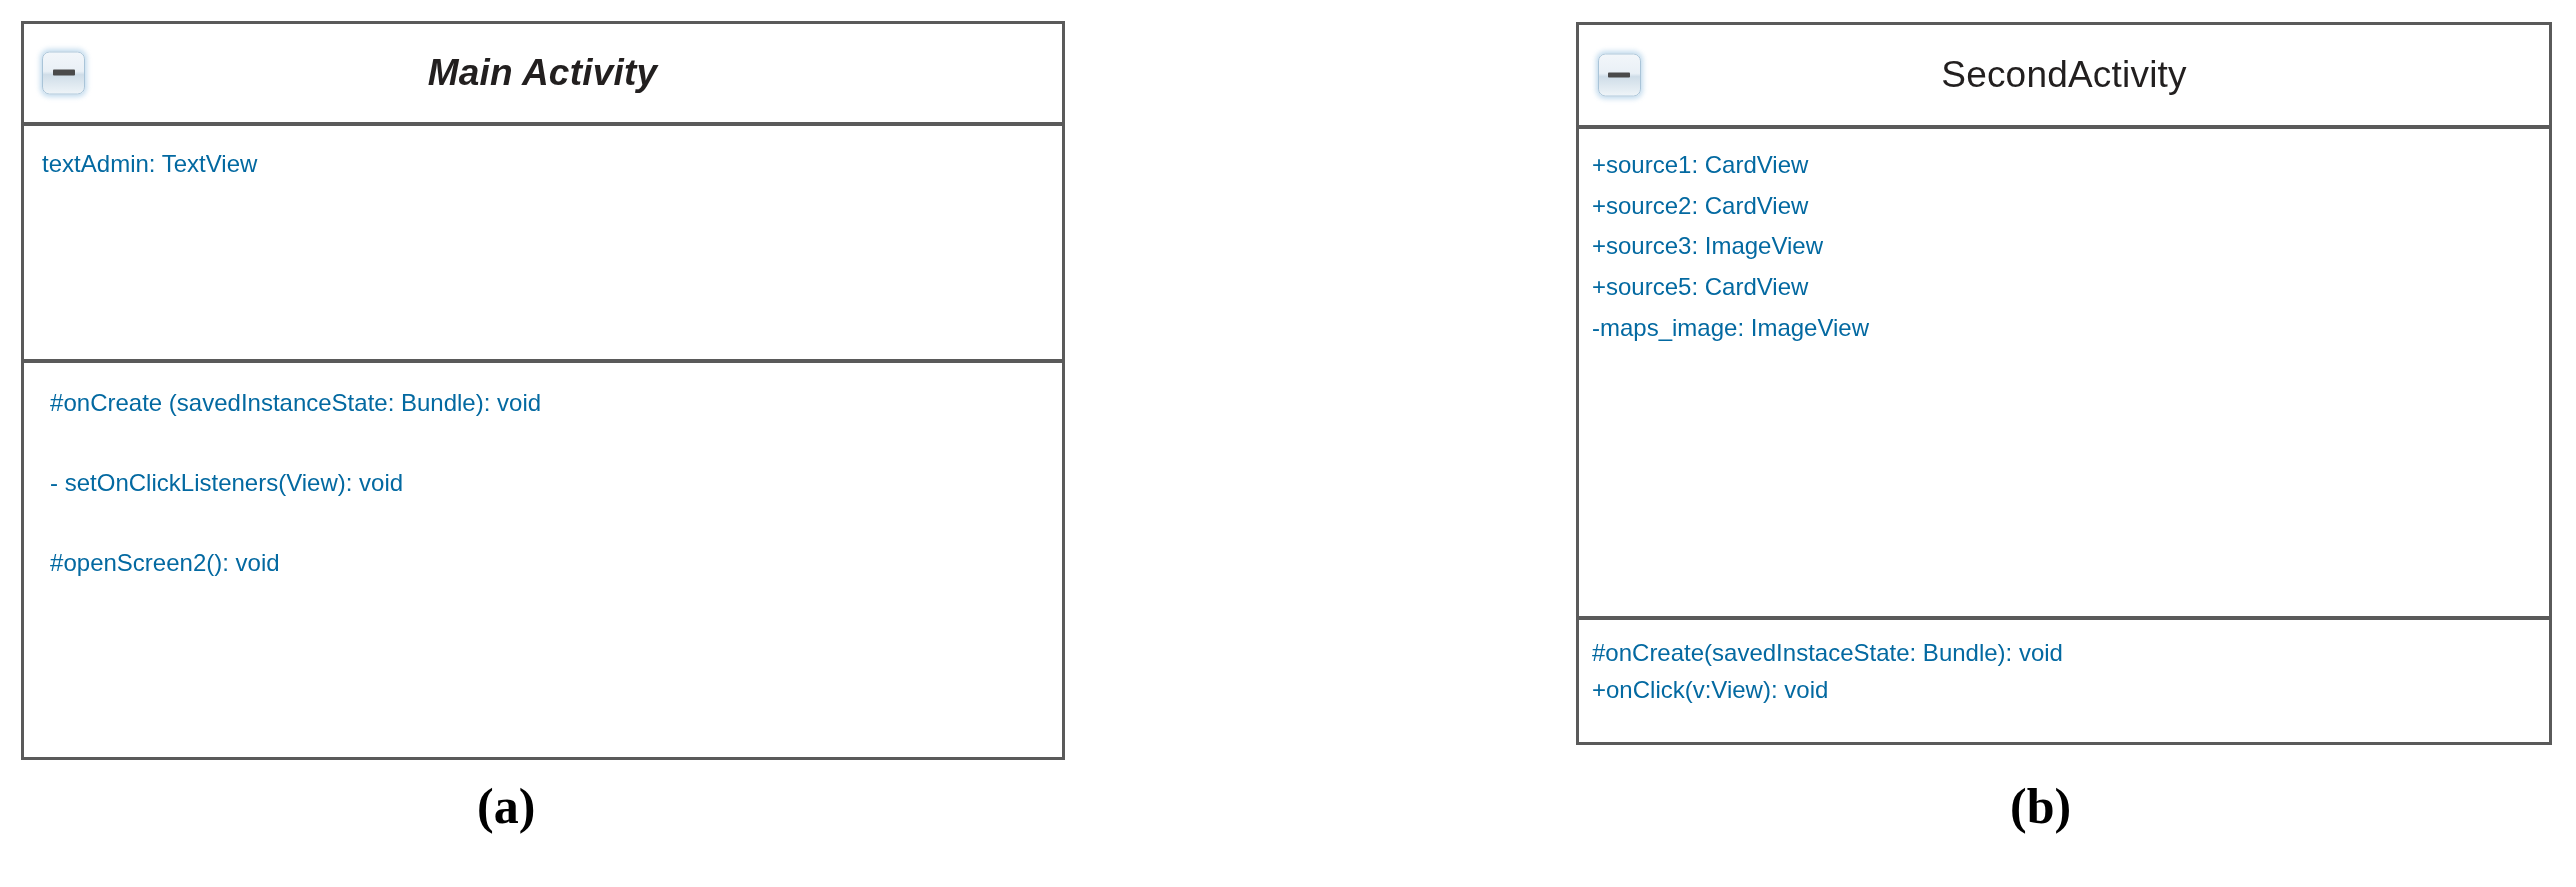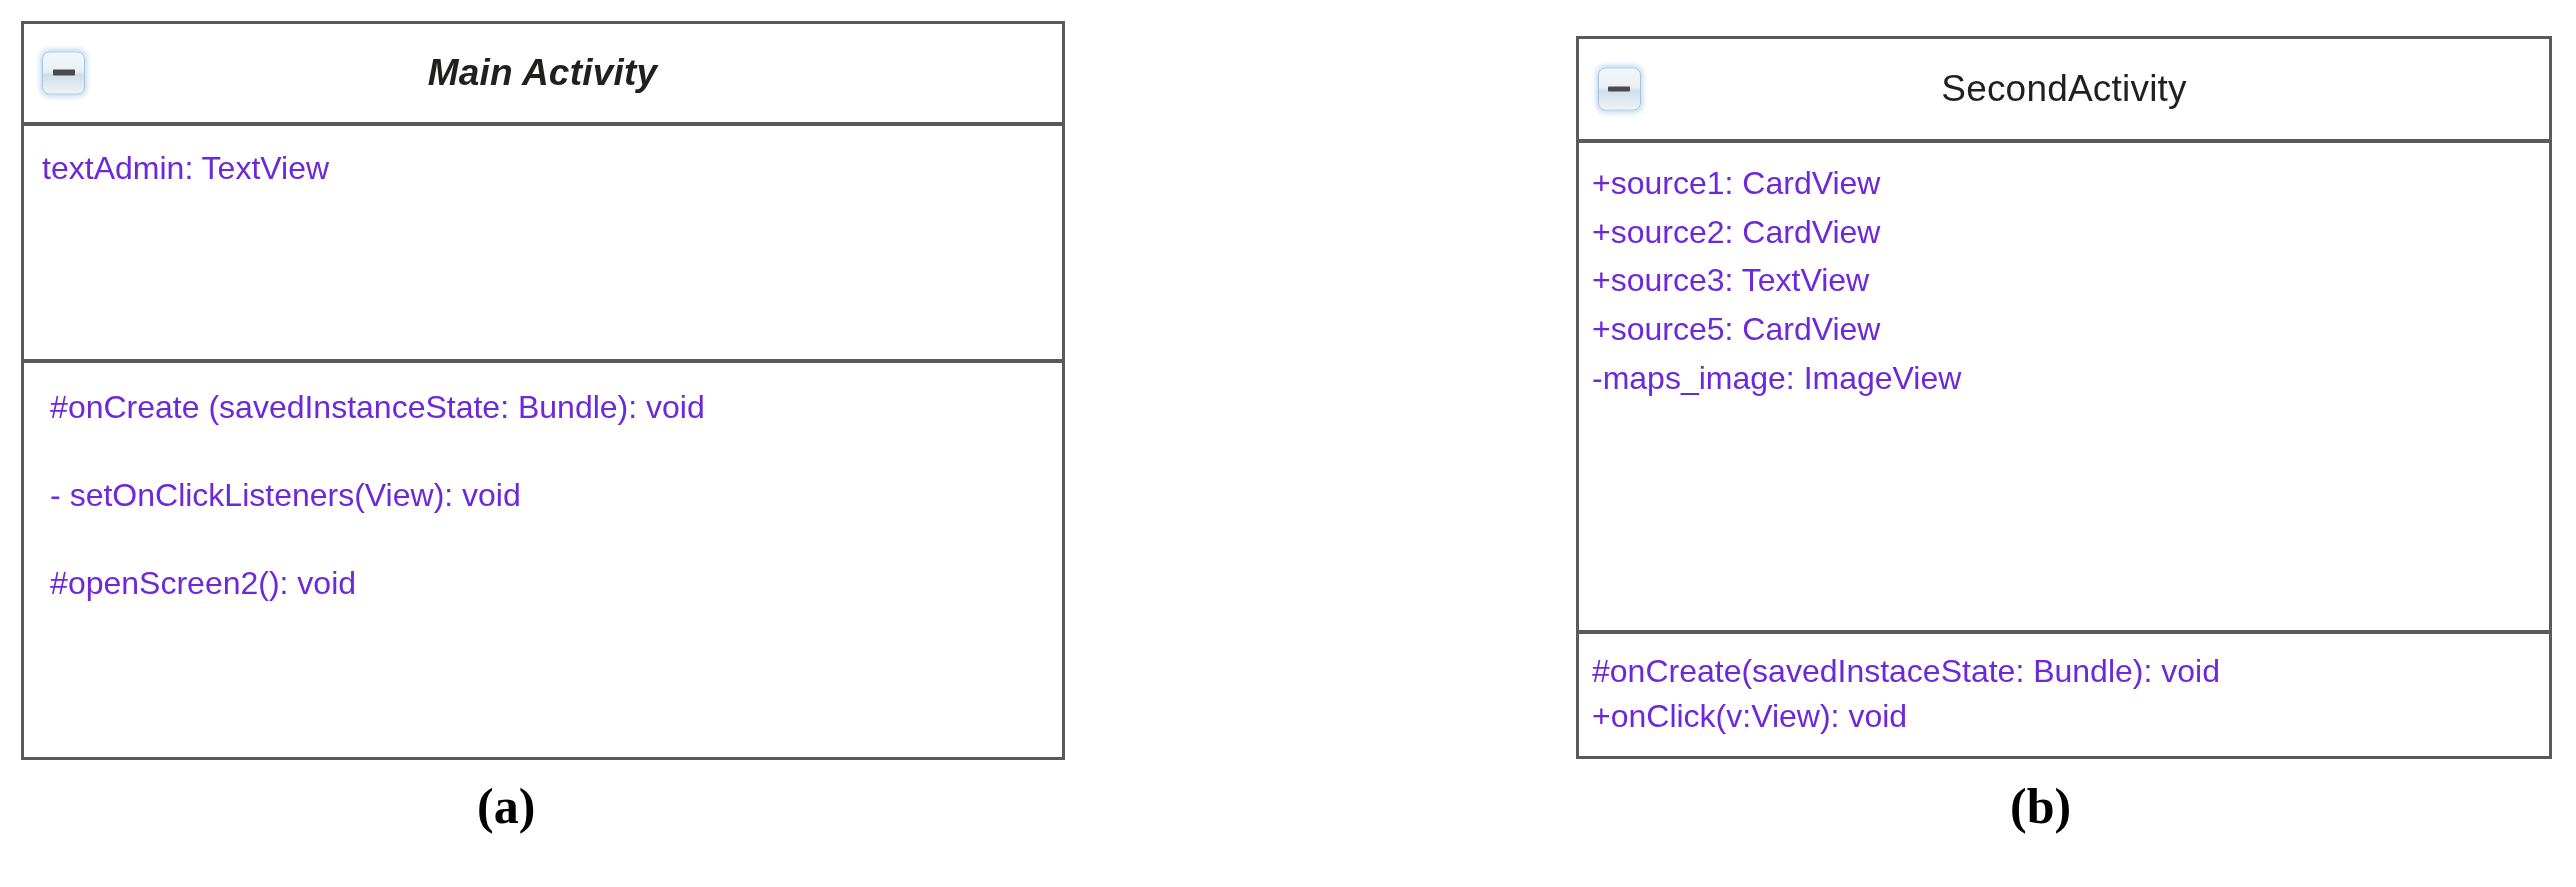--- a/index.html
+++ b/index.html
@@ -33,21 +33,21 @@
 
   .uml-class.box-a {
     left: 20.5px;
     top: 20.5px;
     width: 1044px;
     height: 739px;
   }
 
   .uml-class.box-b {
     left: 1576px;
-    top: 36px;
+    top: 22px;
     width: 976px;
     height: 723px;
   }
 
   
   .uml-header {
     position: relative;
     box-sizing: border-box;
     border-bottom: 4.6px solid #5a5a5a;
     display: flex;
@@ -115,22 +115,22 @@
   }
   .box-a .uml-operations {
     padding: 28px 0 0 18.6px;
     margin-left: 8px;
   }
   .box-b .uml-operations {
     padding: 20.5px 0 0 13px;
   }
 
   .uml-line {
-    font-size: 32px;
-    color: #6d28d9;
+    font-size: 24px;
+    color: #0369a1;
     white-space: nowrap;
     line-height: 1.0;
   }
 
   
   .box-a .uml-attributes .uml-line { margin-bottom: 58px; }
   .box-a .uml-attributes .uml-line:last-child { margin-bottom: 0; }
   .box-a .uml-operations .uml-line { margin-bottom: 56px; }
   .box-a .uml-operations .uml-line:last-child { margin-bottom: 0; }
 
@@ -185,21 +185,21 @@
     <div class="uml-header">
       <span class="collapse-icon">
         <span class="minus-bar"></span>
       </span>
       <span class="uml-title concrete">SecondActivity</span>
     </div>
 
     <div class="uml-attributes">
       <div class="uml-line">+source1: CardView</div>
       <div class="uml-line">+source2: CardView</div>
-      <div class="uml-line">+source3: TextView</div>
+      <div class="uml-line">+source3: ImageView</div>
       <div class="uml-line">+source5: CardView</div>
       <div class="uml-line">-maps_image: ImageView</div>
     </div>
 
     <div class="uml-operations">
       <div class="uml-line">#onCreate(savedInstaceState: Bundle): void</div>
       <div class="uml-line">+onClick(v:View): void</div>
     </div>
 
   </div>

